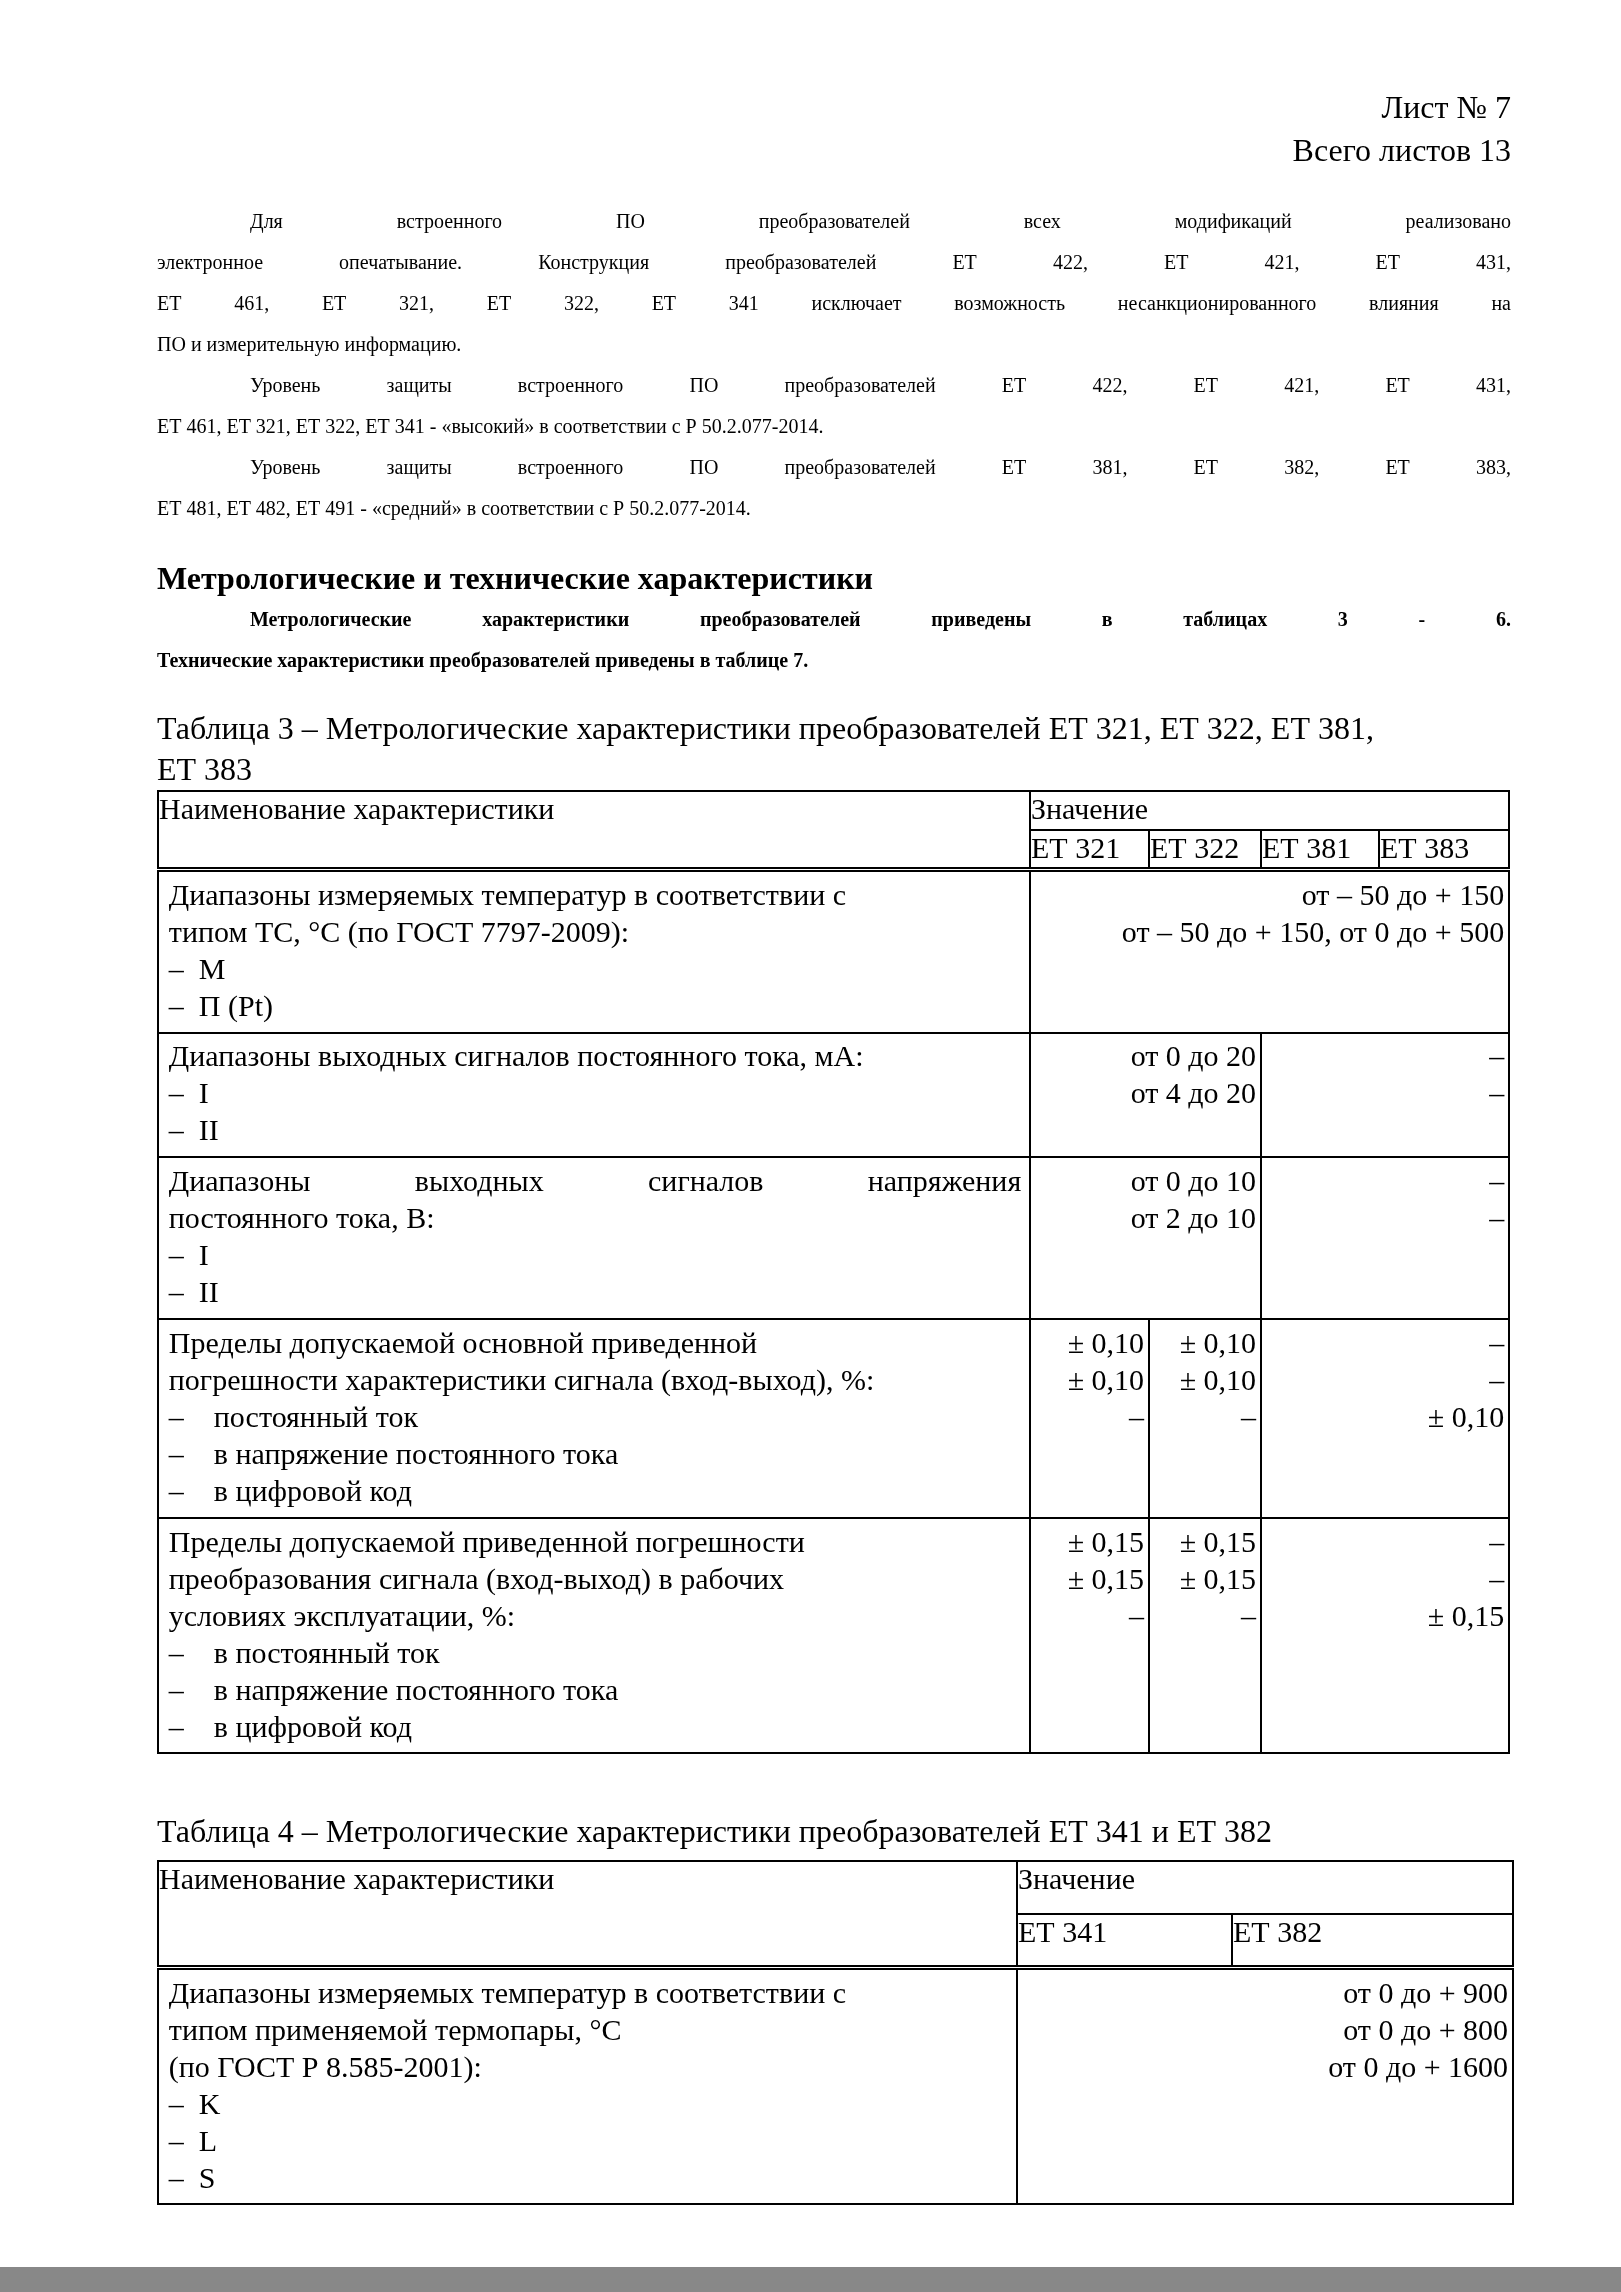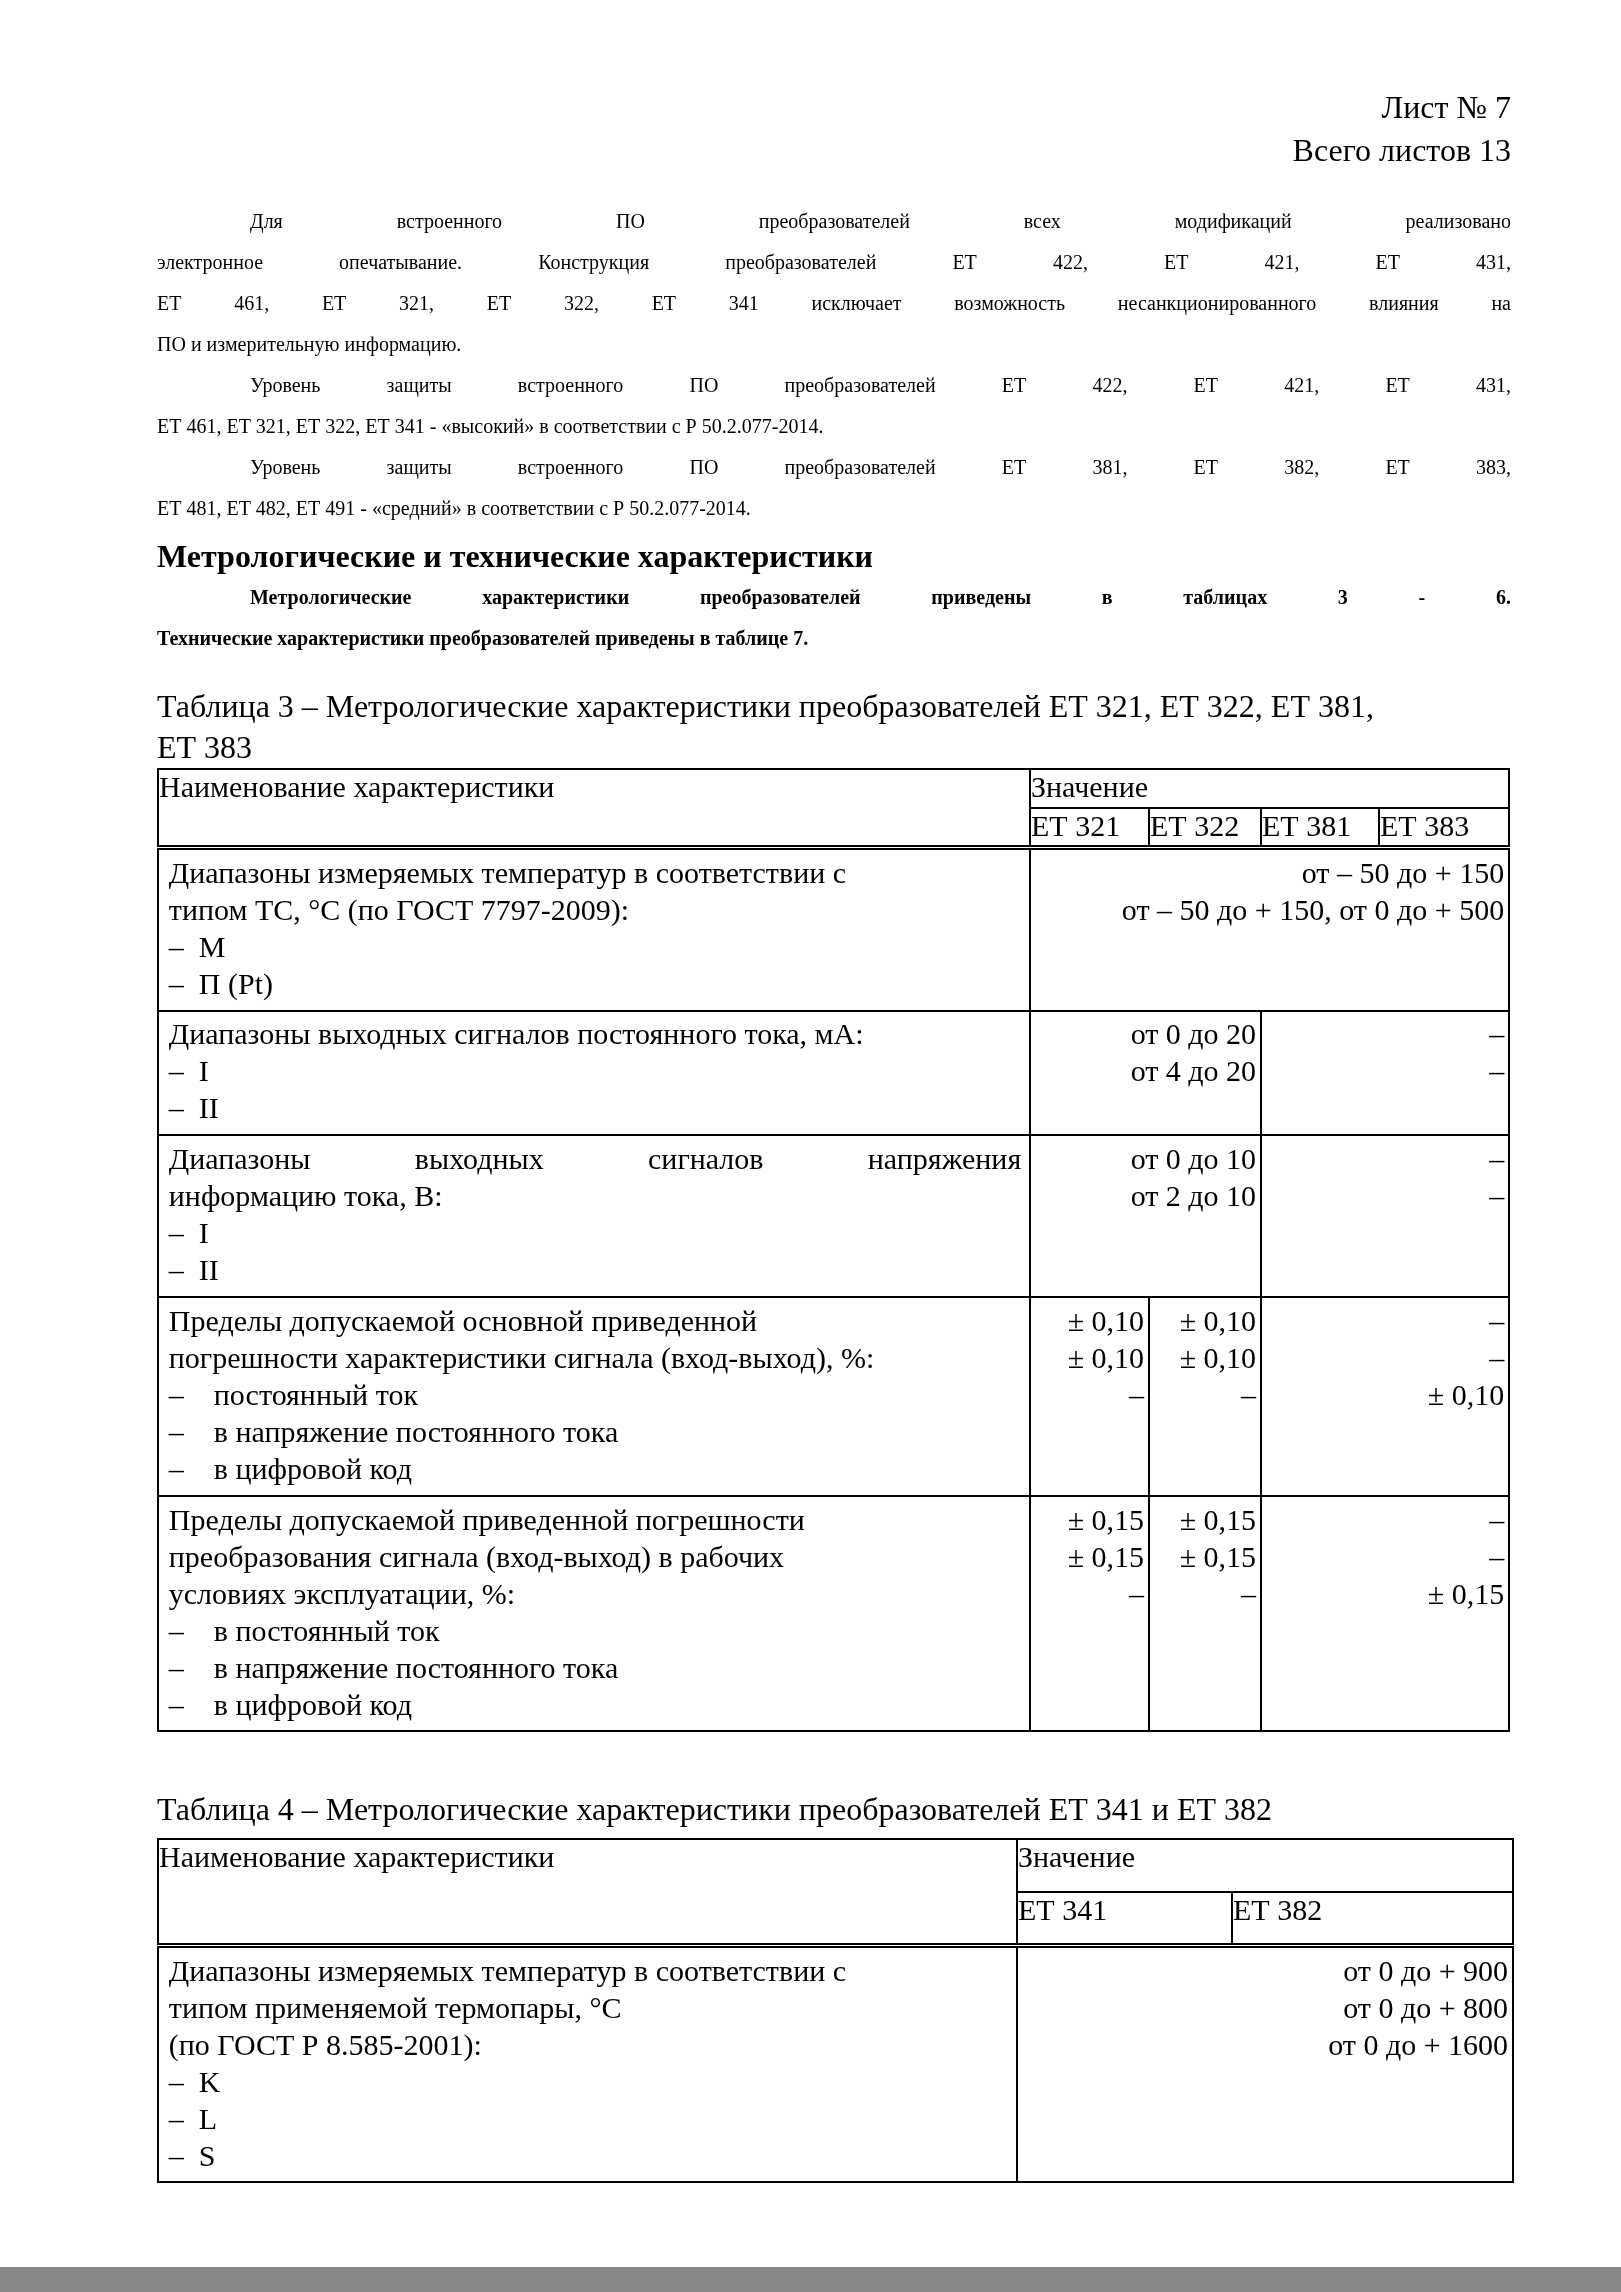--- a/index.html
+++ b/index.html
@@ -13,21 +13,21 @@
     padding: 86px 110px 0 157px;
     overflow: hidden;
     position: relative;
   }
   .sheet-info { text-align: right; font-size: 32px; line-height: 43px; }
   .textblock { width: 100%; font-size: 20px; line-height: 41px; margin-top: 29px; }
   .para { margin: 0; }
   .line { display: block; }
   .ind { padding-left: 93px; }
   .jl { text-align: justify; text-align-last: justify; }
-  .section-heading { font-weight: bold; font-size: 32px; line-height: 41px; margin-top: 7px; }
+  .section-heading { font-weight: bold; font-size: 32px; line-height: 41px; margin-top: 29px; }
   .intro { margin-top: 0; font-weight: bold; }
   .caption { font-size: 32px; line-height: 41px; }
   .caption-t3 { margin-top: 27.4px; }
   .caption-t4 { margin-top: 57px; margin-bottom: 7.8px; }
   table.t {
     border-collapse: collapse;
     table-layout: fixed;
     border: 2.9px solid #000;
     font-size: 30px;
   }
@@ -136,21 +136,21 @@
           <span class="line">от 4 до 20</span>
         </td>
         <td class="vc" colspan="2">
           <span class="line">–</span>
           <span class="line">–</span>
         </td>
       </tr>
       <tr>
         <td class="nc">
           <span class="line jl">Диапазоны выходных сигналов напряжения</span>
-          <span class="line">информацию тока, В:</span>
+          <span class="line">постоянного тока, В:</span>
           <span class="line li">–  I</span>
           <span class="line li">–  II</span>
         </td>
         <td class="vc" colspan="2">
           <span class="line">от 0 до 10</span>
           <span class="line">от 2 до 10</span>
         </td>
         <td class="vc" colspan="2">
           <span class="line">–</span>
           <span class="line">–</span>

